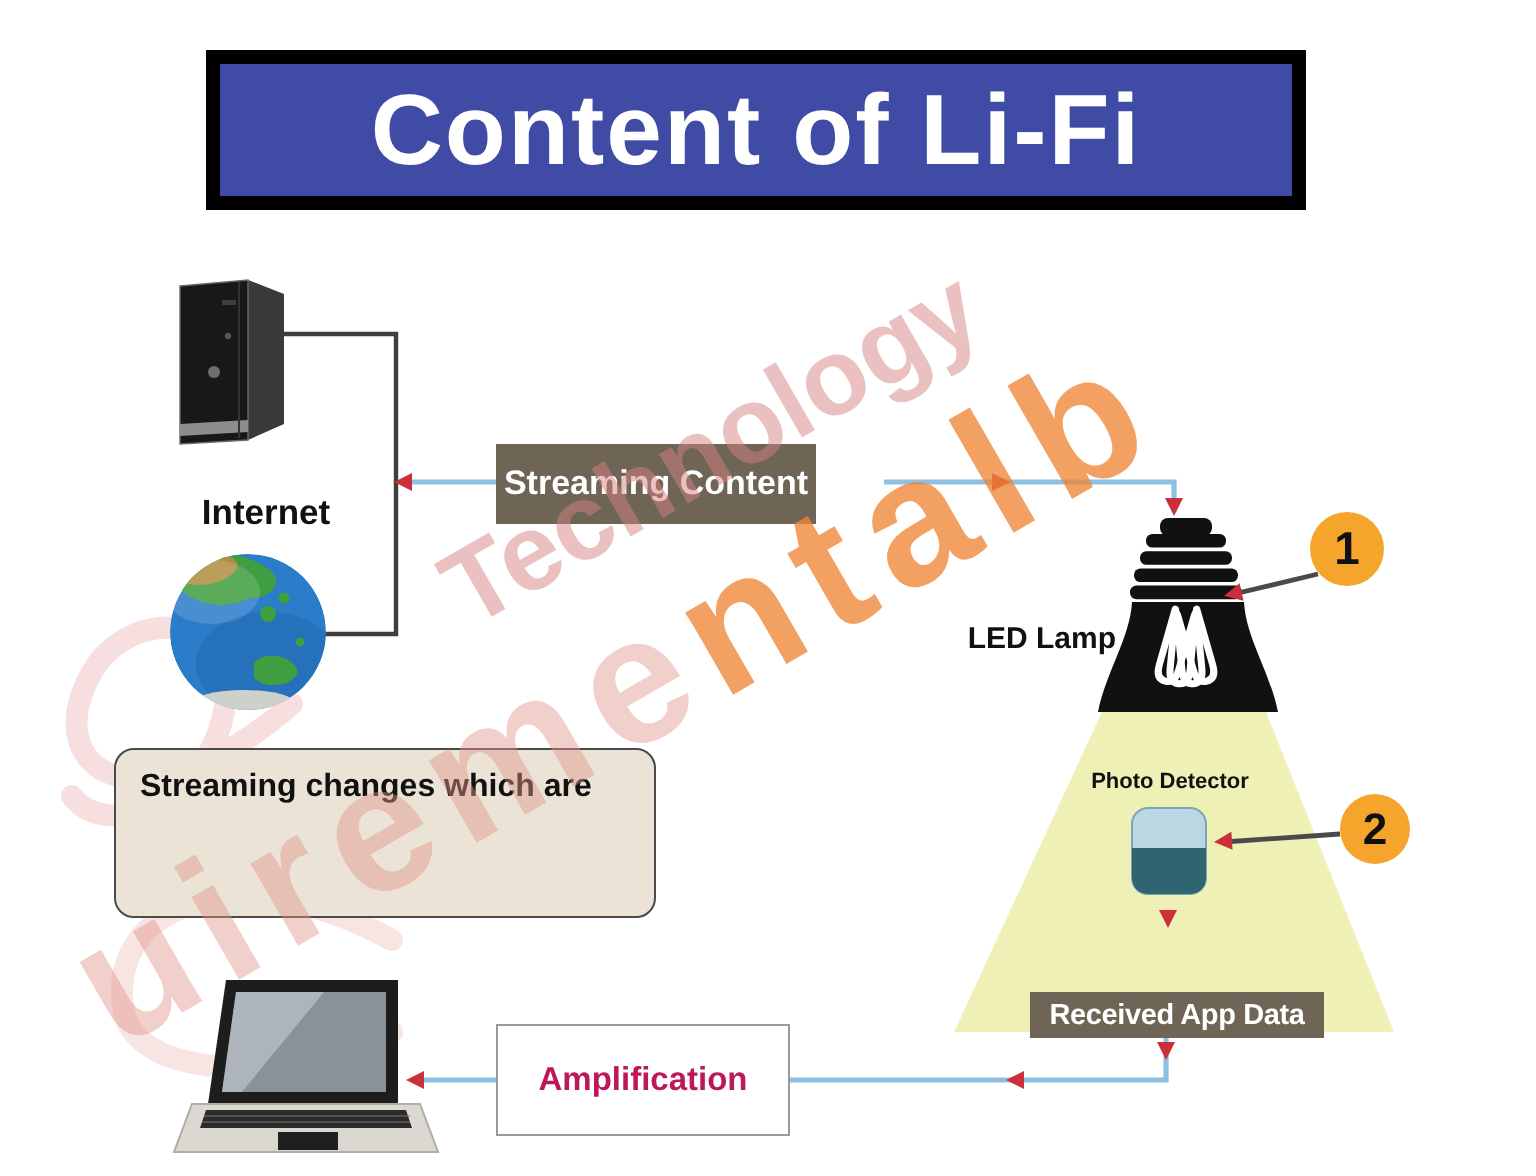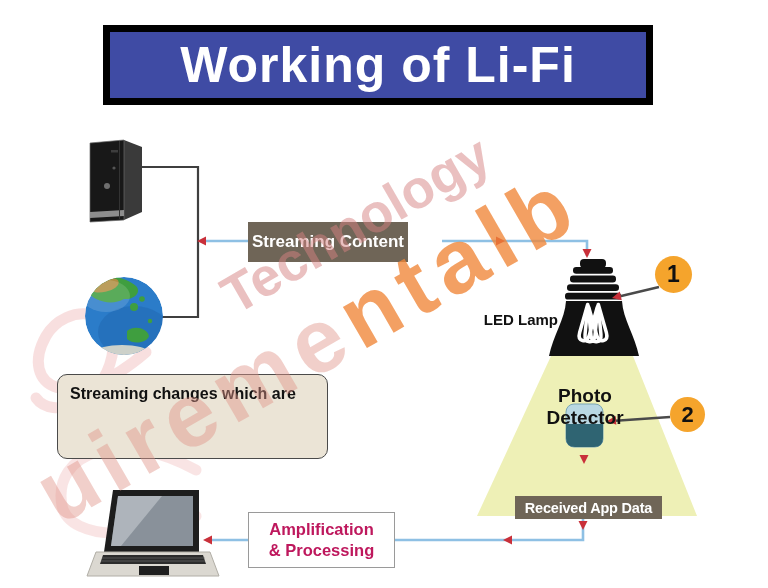--- a/index.html
+++ b/index.html
@@ -9,21 +9,21 @@
   }
   .abs{position:absolute;}
   
   .title-frame{left:103px;top:25px;width:550px;height:80px;background:#000;padding:7px;box-sizing:border-box;}
   .title-inner{width:100%;height:100%;background:#3f4ba4;display:flex;align-items:center;justify-content:center;}
   .title-text{color:#fff;font-size:50px;font-weight:800;letter-spacing:1px;white-space:nowrap;}
   
   .lbl{color:#111;font-weight:700;}
   .lbl-internet{left:83px;top:246px;width:100px;text-align:center;font-size:17.5px;}
   .lbl-ledlamp{left:476px;top:311px;width:82px;text-align:right;font-size:15px;}
-  .lbl-photodet{left:530px;top:385px;width:110px;text-align:center;font-size:19px;}
+  .lbl-photodet{left:530px;top:385px;width:110px;text-align:center;font-size:11px;}
   
   .brownbox{background:#6f6557;color:#fff;font-weight:700;display:flex;align-items:center;justify-content:center;}
   .box-streaming{left:248px;top:222px;width:160px;height:40px;font-size:17px;}
   .box-received{left:515px;top:496px;width:147px;height:23px;font-size:14.5px;letter-spacing:-0.2px;}
   .box-amp{left:248px;top:512px;width:147px;height:56px;background:#fff;border:1px solid #9a9a9a;
            display:flex;flex-direction:column;align-items:center;justify-content:center;
            color:#be185d;font-weight:700;font-size:16.5px;line-height:1.25;box-sizing:border-box;}
   .box-note{left:57px;top:374px;width:271px;height:85px;background:#ebe4d6;border:1.5px solid #4a4a4a;
             border-radius:10px;padding:9px 12px;box-sizing:border-box;color:#111;
             font-weight:700;font-size:16px;line-height:1.3;}
@@ -140,32 +140,32 @@
     </g>
 
     <g>
       <rect x="566" y="404" width="37" height="43" rx="8" fill="#b9d8e3" stroke="#7aa6b4" stroke-width="1"></rect>
       <path d="M566,424 L603,424 L603,438 Q603,447 594,447 L575,447 Q566,447 566,438 Z" fill="#2f6472"></path>
     </g>
   </svg>
 
   <div class="abs title-frame">
     <div class="title-inner">
-      <span class="title-text">Working of Li-Fi</span>
+      <span class="title-text">Content of Li-Fi</span>
     </div>
   </div>
 
+  <div class="abs lbl lbl-internet">Internet</div>
   <div class="abs lbl lbl-ledlamp">LED Lamp</div>
   <div class="abs lbl lbl-photodet">Photo Detector</div>
 
   <div class="abs brownbox box-streaming">Streaming Content</div>
   <div class="abs brownbox box-received">Received App Data</div>
   <div class="abs box-amp">
     <span>Amplification</span>
-    <span>&amp; Processing</span>
   </div>
   <div class="abs box-note">
     <div>Streaming changes which are</div>
   </div>
 
   <div class="abs badge badge-1">1</div>
   <div class="abs badge badge-2">2</div>
 
   <div class="abs wm wm1">Technology</div>
   <div class="abs wm wm2"><span class="seg-a">uireme</span><span class="seg-b">ntalb</span></div>

